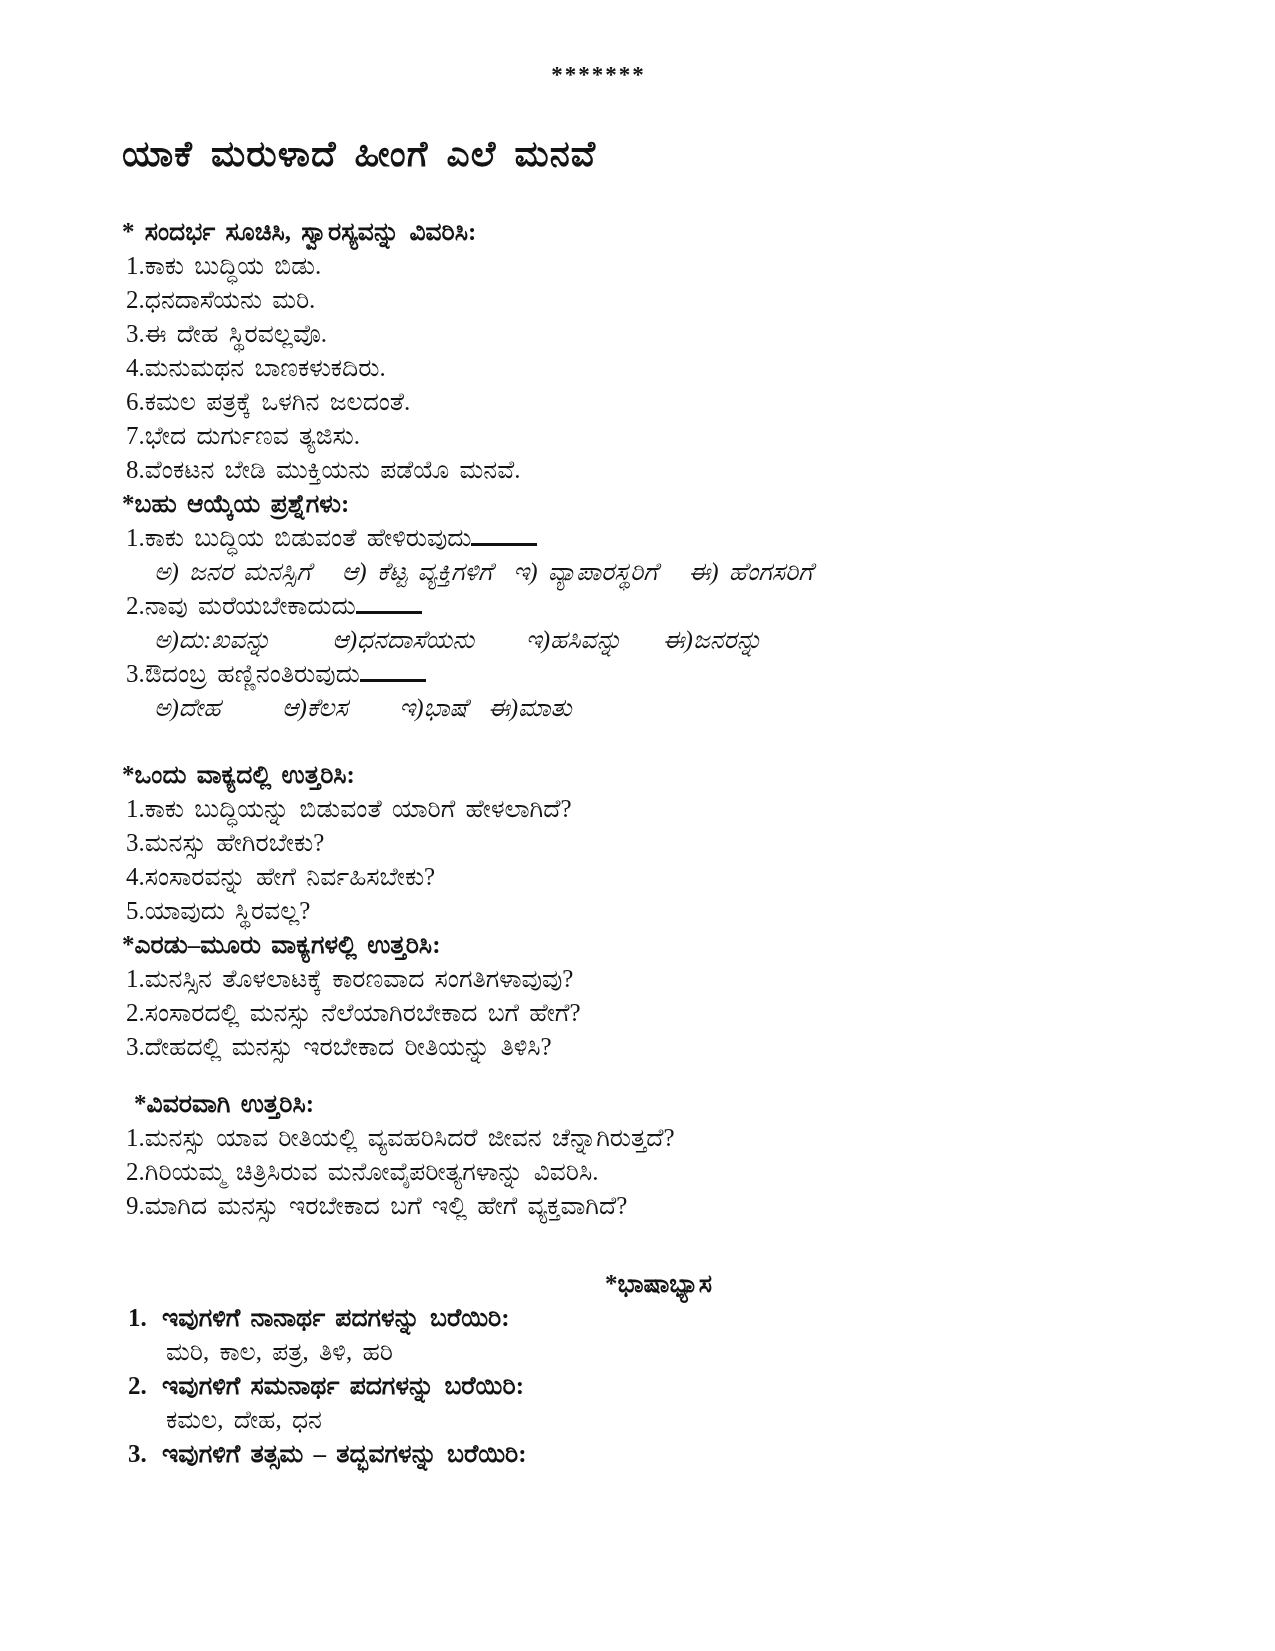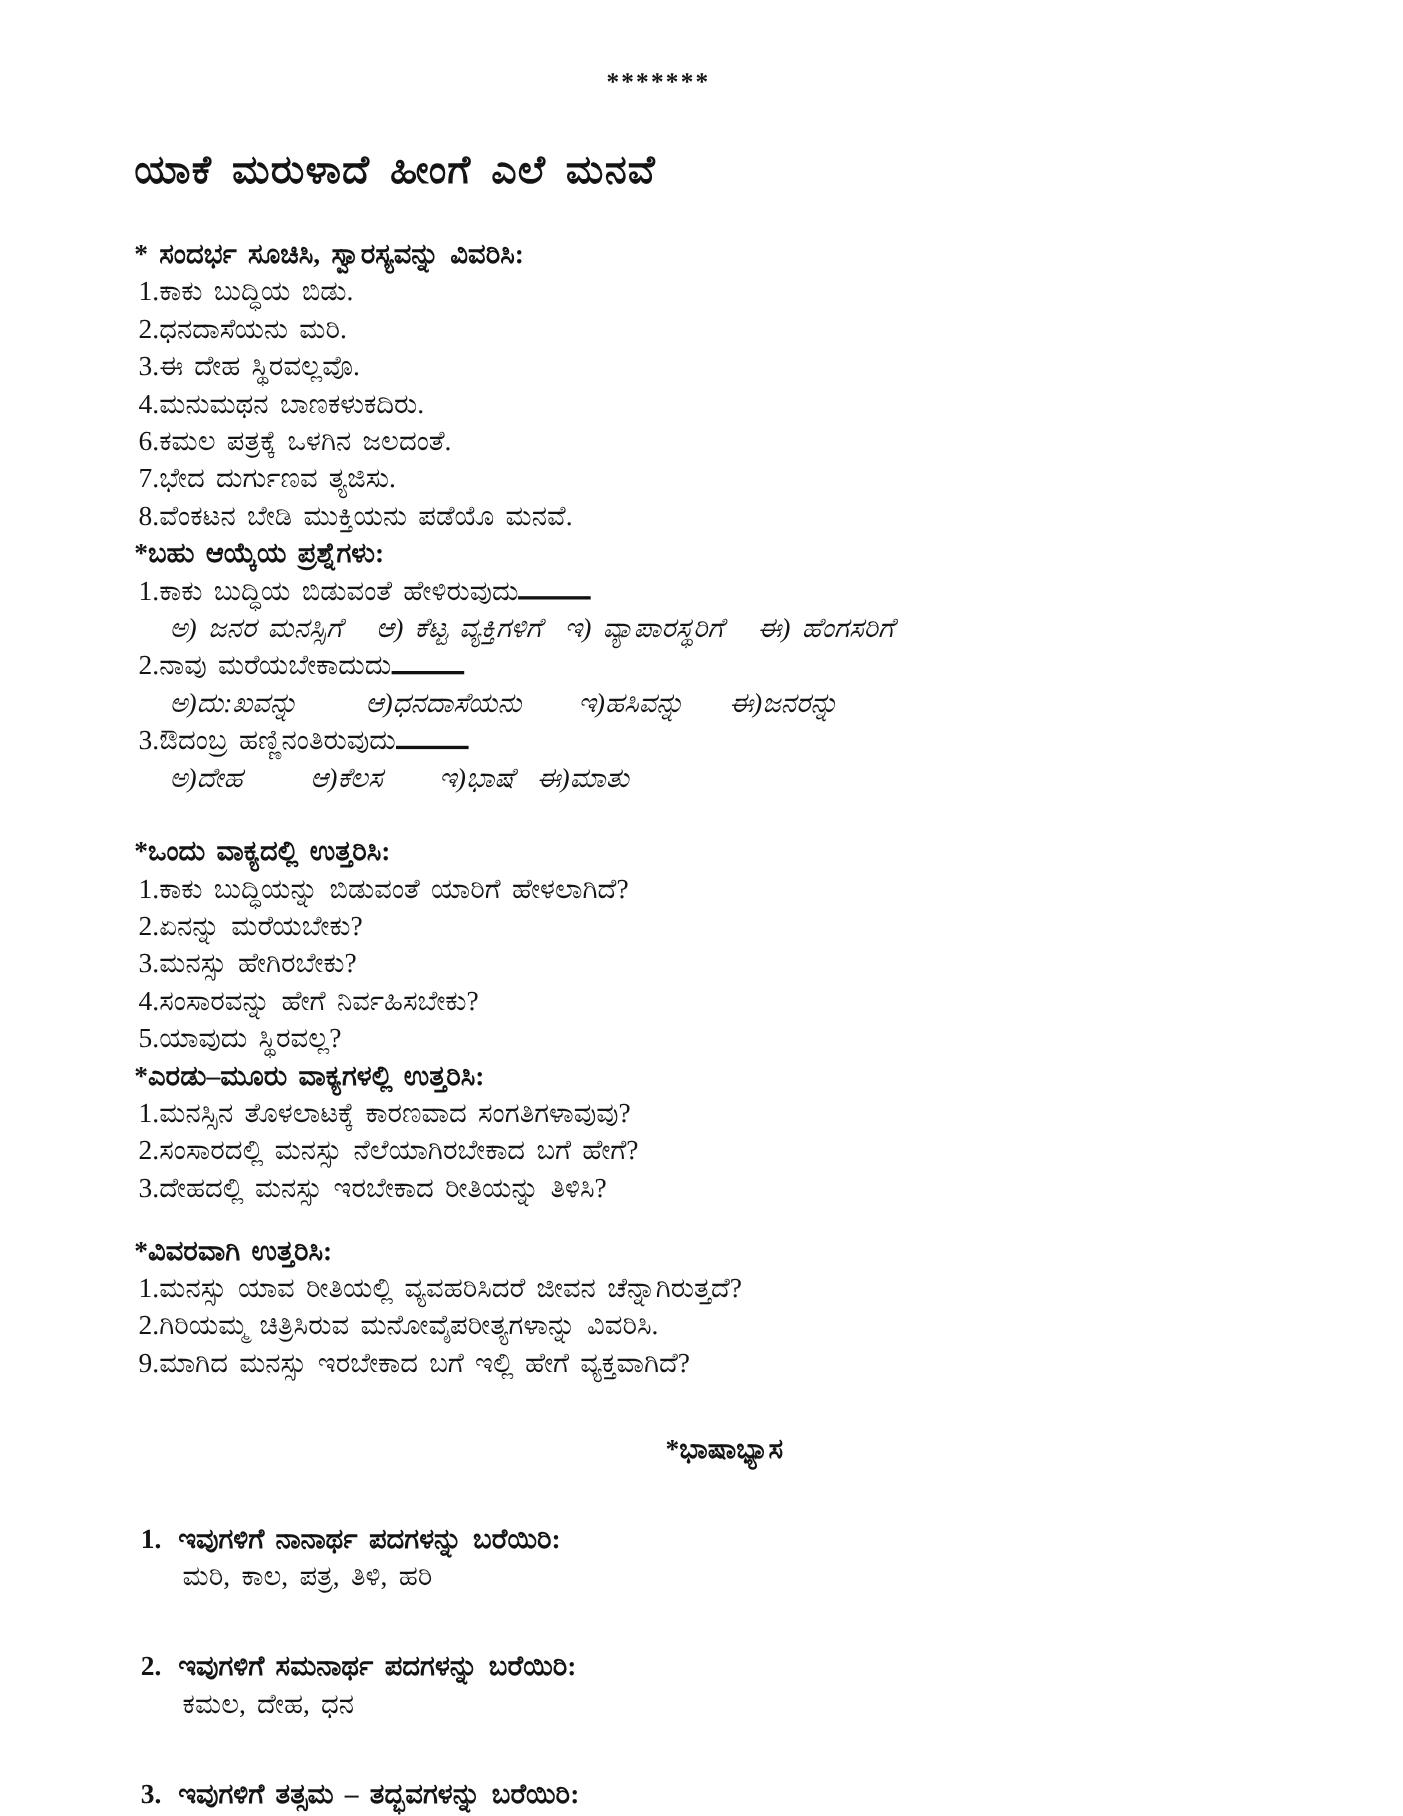--- a/index.html
+++ b/index.html
@@ -43,31 +43,31 @@
   }
   .line { white-space: pre-wrap; }
   .item { margin-left: 4px; }
   .options {
     margin-left: 32px;
     white-space: pre-wrap;
     font-style: italic;
   }
   .gap-36 { margin-top: 36px; }
   .gap-33 { margin-top: 33px; }
-  .gap-23 { margin-top: 23px; }
+  .gap-23 { margin-top: 23px; margin-left: 12px; }
   .gap-44 { margin-top: 44px; text-align: center; }
   .blank {
     display: inline-block;
     width: 66px;
     height: 4px;
     border-bottom: 3px solid #111111;
     vertical-align: baseline;
   }
   .exercise { margin-top: 0; }
-  .ex-head { font-weight: bold; margin-left: 6px; margin-top: 48px; }
+  .ex-head { font-weight: bold; margin-left: 6px; }
   .ex-label { display: inline-block; min-width: 24px; }
   .ex-title { margin-left: 10px; }
   .ex-words { margin-left: 44px; }
 </style>
 </head>
 <body>
 
 <div class="page">
 
   <div class="top-mark line">*******</div>
@@ -89,21 +89,20 @@
   <div class="options line">ಅ) ಜನರ ಮನಸ್ಸಿಗೆ   ಆ) ಕೆಟ್ಟ ವ್ಯಕ್ತಿಗಳಿಗೆ  ಇ) ವ್ಯಾಪಾರಸ್ಥರಿಗೆ   ಈ) ಹೆಂಗಸರಿಗೆ</div>
 
   <div class="item line"><span>2.ನಾವು ಮರೆಯಬೇಕಾದುದು</span><span class="blank"></span></div>
   <div class="options line">ಅ)ದು:ಖವನ್ನು      ಆ)ಧನದಾಸೆಯನು     ಇ)ಹಸಿವನ್ನು    ಈ)ಜನರನ್ನು</div>
 
   <div class="item line"><span>3.ಔದಂಬ್ರ ಹಣ್ಣಿನಂತಿರುವುದು</span><span class="blank"></span></div>
   <div class="options line">ಅ)ದೇಹ      ಆ)ಕೆಲಸ     ಇ)ಭಾಷೆ  ಈ)ಮಾತು</div>
 
   <div class="sec-heading line gap-33">*ಒಂದು ವಾಕ್ಯದಲ್ಲಿ ಉತ್ತರಿಸಿ:</div>
   <div class="item line">1.ಕಾಕು ಬುದ್ಧಿಯನ್ನು ಬಿಡುವಂತೆ ಯಾರಿಗೆ ಹೇಳಲಾಗಿದೆ?</div>
-  <div class="item line">2.ಏನನ್ನು ಮರೆಯಬೇಕು?</div>
   <div class="item line">3.ಮನಸ್ಸು ಹೇಗಿರಬೇಕು?</div>
   <div class="item line">4.ಸಂಸಾರವನ್ನು ಹೇಗೆ ನಿರ್ವಹಿಸಬೇಕು?</div>
   <div class="item line">5.ಯಾವುದು ಸ್ಥಿರವಲ್ಲ?</div>
 
   <div class="sec-heading line">*ಎರಡು–ಮೂರು ವಾಕ್ಯಗಳಲ್ಲಿ ಉತ್ತರಿಸಿ:</div>
   <div class="item line">1.ಮನಸ್ಸಿನ ತೊಳಲಾಟಕ್ಕೆ ಕಾರಣವಾದ ಸಂಗತಿಗಳಾವುವು?</div>
   <div class="item line">2.ಸಂಸಾರದಲ್ಲಿ ಮನಸ್ಸು ನೆಲೆಯಾಗಿರಬೇಕಾದ ಬಗೆ ಹೇಗೆ?</div>
   <div class="item line">3.ದೇಹದಲ್ಲಿ ಮನಸ್ಸು ಇರಬೇಕಾದ ರೀತಿಯನ್ನು ತಿಳಿಸಿ?</div>
 
   <div class="sec-heading line gap-23">*ವಿವರವಾಗಿ ಉತ್ತರಿಸಿ:</div>

